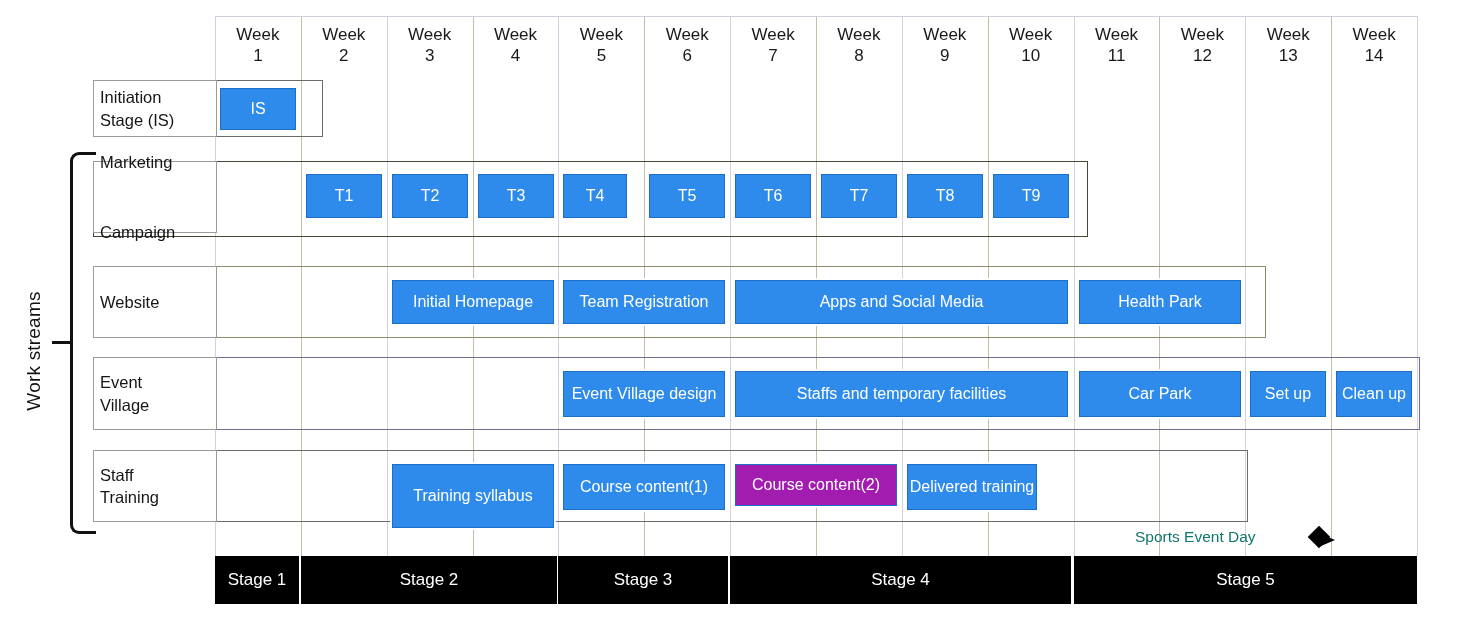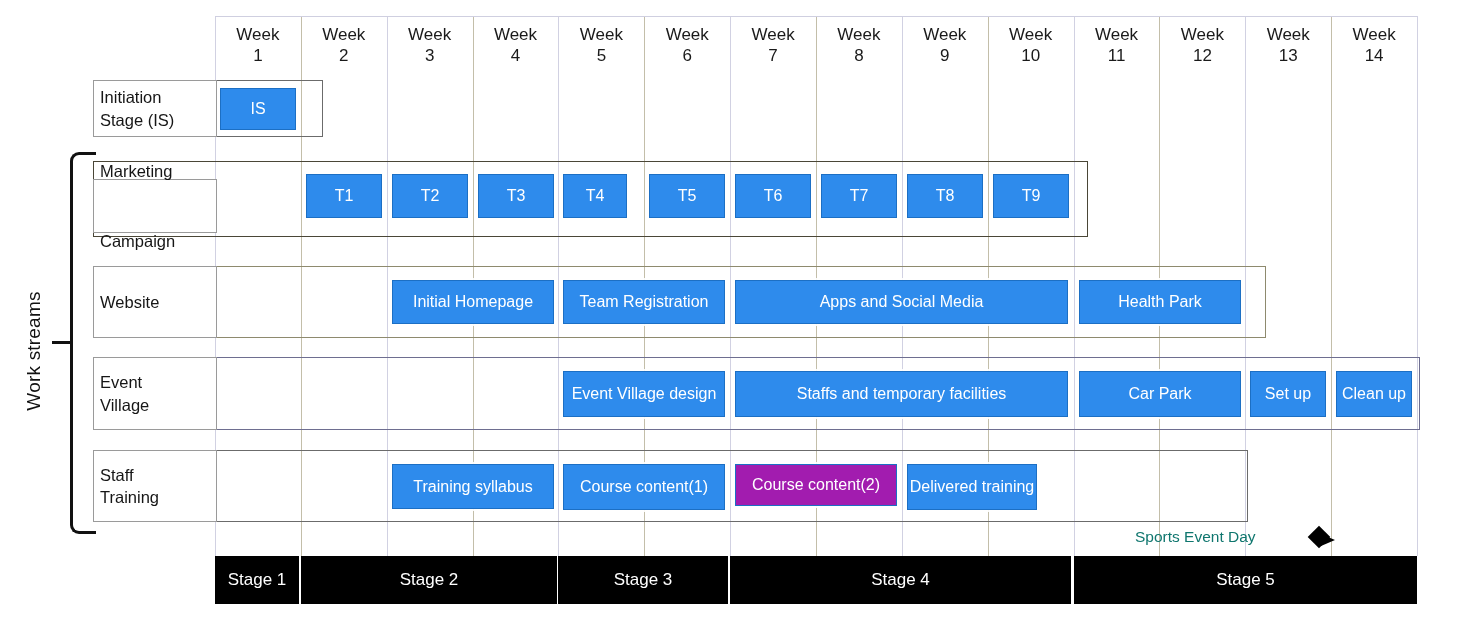--- a/index.html
+++ b/index.html
@@ -254,21 +254,21 @@
     </div>
 
   <div id="workstreams-label">Work streams</div>
   <div id="ws-bracket"></div>
   <div id="ws-bracket-tick"></div>
 
   <div class="rowlabel" style="top:80px;height:57px;">
     <span>Initiation</span>
     <span>Stage (IS)</span>
   </div>
-  <div class="rowlabel" style="top:179px;height:54px;gap:48px;">
+  <div class="rowlabel" style="top:161px;height:72px;gap:48px;">
     <span>Marketing</span>
     <span>Campaign</span>
   </div>
   <div class="rowlabel" style="top:266px;height:72px;">
     <span>Website</span>
   </div>
   <div class="rowlabel" style="top:357px;height:73px;">
     <span>Event</span>
     <span>Village</span>
   </div>
@@ -296,21 +296,21 @@
       <div class="bar" style="left: 993px; top: 174px; width: 76px; height: 44px; background: rgb(46, 139, 236); border-color: rgb(28, 111, 196);">T9</div>
       <div class="bar" style="left: 392px; top: 280px; width: 162px; height: 44px; background: rgb(46, 139, 236); border-color: rgb(28, 111, 196);">Initial Homepage</div>
       <div class="bar" style="left: 563px; top: 280px; width: 162px; height: 44px; background: rgb(46, 139, 236); border-color: rgb(28, 111, 196);">Team Registration</div>
       <div class="bar" style="left: 735px; top: 280px; width: 333px; height: 44px; background: rgb(46, 139, 236); border-color: rgb(28, 111, 196);">Apps and Social Media</div>
       <div class="bar" style="left: 1079px; top: 280px; width: 162px; height: 44px; background: rgb(46, 139, 236); border-color: rgb(28, 111, 196);">Health Park</div>
       <div class="bar wrap" style="left: 563px; top: 371px; width: 162px; height: 46px; background: rgb(46, 139, 236); border-color: rgb(28, 111, 196);">Event Village design</div>
       <div class="bar" style="left: 735px; top: 371px; width: 333px; height: 46px; background: rgb(46, 139, 236); border-color: rgb(28, 111, 196);">Staffs and temporary facilities</div>
       <div class="bar" style="left: 1079px; top: 371px; width: 162px; height: 46px; background: rgb(46, 139, 236); border-color: rgb(28, 111, 196);">Car Park</div>
       <div class="bar" style="left: 1250px; top: 371px; width: 76px; height: 46px; background: rgb(46, 139, 236); border-color: rgb(28, 111, 196);">Set up</div>
       <div class="bar wrap" style="left: 1336px; top: 371px; width: 76px; height: 46px; background: rgb(46, 139, 236); border-color: rgb(28, 111, 196);">Clean up</div>
-      <div class="bar" style="left: 392px; top: 464px; width: 162px; height: 45px; background: rgb(46, 139, 236); border-color: rgb(28, 111, 196);">Training syllabus</div>
+      <div class="bar" style="left: 392px; top: 464px; width: 162px; height: 64px; background: rgb(46, 139, 236); border-color: rgb(28, 111, 196);">Training syllabus</div>
       <div class="bar" style="left: 563px; top: 464px; width: 162px; height: 46px; background: rgb(46, 139, 236); border-color: rgb(28, 111, 196);">Course content(1)</div>
       <div class="bar" style="left: 735px; top: 464px; width: 162px; height: 42px; background: #a21caf; border-color: rgb(28, 111, 196);">Course content(2)</div>
       <div class="bar" style="left: 907px; top: 464px; width: 130px; height: 46px; background: rgb(46, 139, 236); border-color: rgb(28, 111, 196);">Delivered training</div>
     </div>
 
   <div id="stagerow">
       <div class="stagebar" style="left: 0px; width: 86px; background: rgb(0, 0, 0);">
         <span>Stage 1</span>
       </div>
       <div class="stagebar" style="left: 86px; width: 258px; background: rgb(0, 0, 0);">

